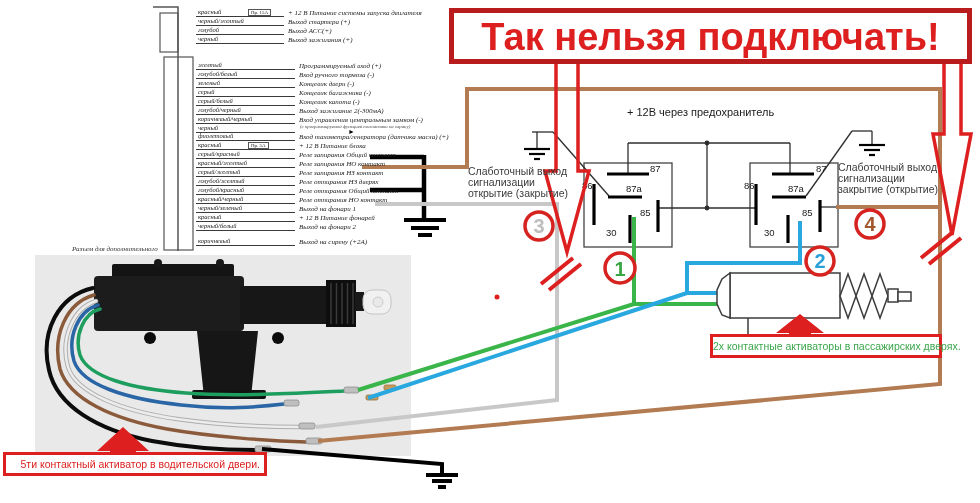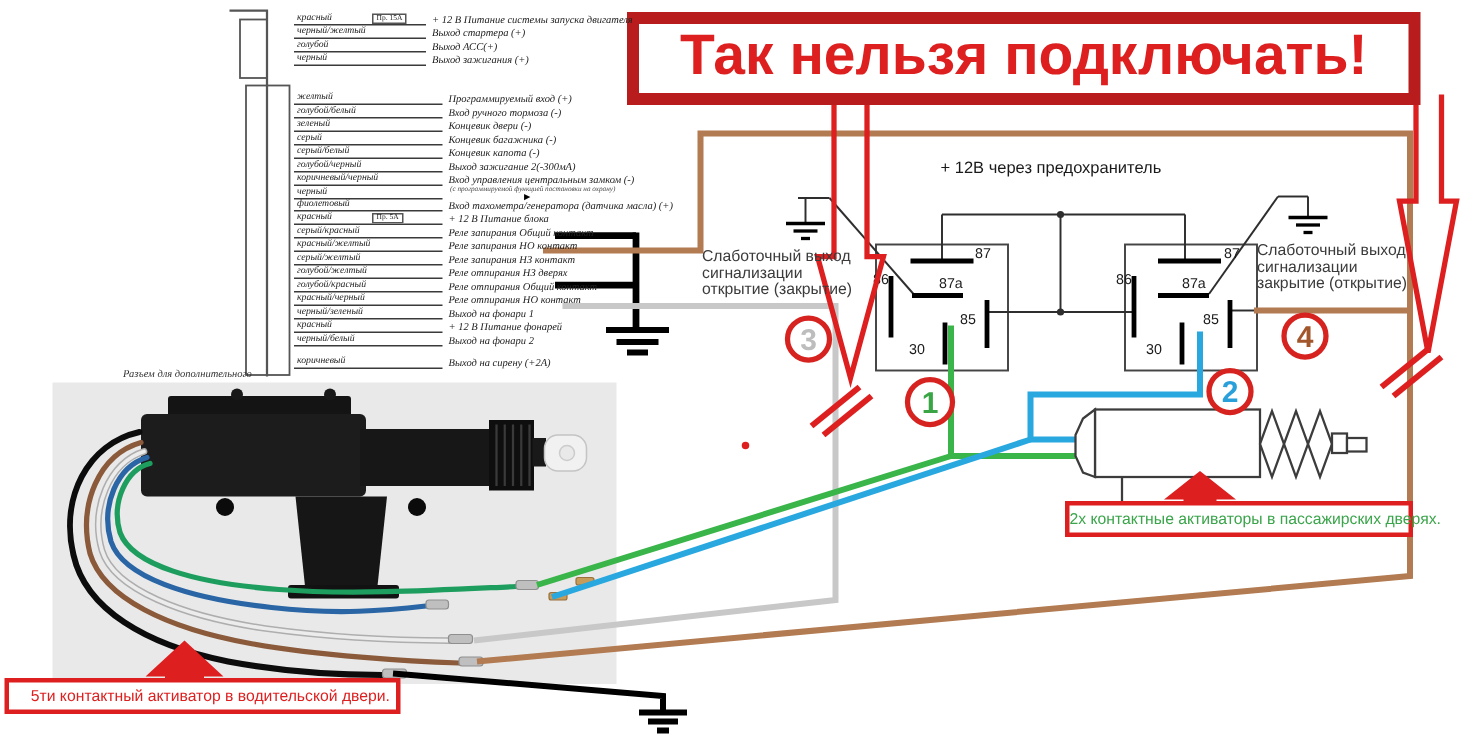--- a/index.html
+++ b/index.html
@@ -2,40 +2,40 @@
 <html><head>
 <meta charset="utf-8">
 <style>
   html,body{margin:0;padding:0;background:#fff}
   .stage{position:relative;width:980px;height:503px;background:#fff;overflow:hidden;
          font-family:"Liberation Sans",sans-serif}
   .abs{position:absolute}
   svg.layer{position:absolute;left:0;top:0}
 
   
-  .title-box{left:418px;top:8px;width:513px;height:46px;border:8px solid #b91c1c;
-             background:#fff;display:flex;align-items:flex-start;justify-content:center}
+  .title-box{left:449px;top:8px;width:513px;height:46px;border:5px solid #b91c1c;
+             background:#fff;display:flex;align-items:flex-end;justify-content:center}
   .title-text{font-weight:bold;font-size:38px;color:#dd1f1f;white-space:nowrap}
 
   
   .row-block{left:196px;width:310px}
   .ignition{top:8px}
   .main{top:61px}
   .trow{position:relative;height:8.95px;display:flex;align-items:flex-end;white-space:nowrap}
   .trow-top{height:9px}
   .wname{display:inline-block;width:97px;border-bottom:1px solid #3a3a3a;
          font:italic 6.5px "Liberation Serif",serif;color:#222;padding-left:2px;
          height:8px;line-height:8.5px;overflow:visible}
   .trow-top .wname{width:86px}
   .wdesc{font:italic 7px "Liberation Serif",serif;color:#222;margin-left:4px;line-height:8px}
   .fuse{position:absolute;left:52px;bottom:1px;font:5px "Liberation Serif",serif;
         border:1px solid #555;background:#fff;padding:0 2px;line-height:5.5px;color:#222}
   .warrow{position:absolute;left:152px;bottom:-2px;font-size:7px;color:#000;line-height:7px}
   .lock-note{left:300px;top:124px;font:italic 4.8px "Liberation Serif",serif;color:#444;white-space:nowrap}
-  .razem{left:82px;top:245px;font:italic 7px "Liberation Serif",serif;color:#333;white-space:nowrap}
+  .razem{left:72px;top:245px;font:italic 7px "Liberation Serif",serif;color:#333;white-space:nowrap}
 
   
   .power-label{left:627px;top:106px;font-size:11px;color:#1a1a1a;white-space:nowrap}
   .out-label{font-size:10.5px;line-height:11px;color:#3b3b3b;white-space:nowrap}
   .out-left{left:468px;top:166px}
   .out-right{left:838px;top:162px}
 
   
   .callout{border:3px solid #dd1f1f;background:#fff;text-align:right;white-space:nowrap}
   .passenger{left:710px;top:334px;width:226px;color:#3aa54a;font-size:10.5px;padding:3px 0}

